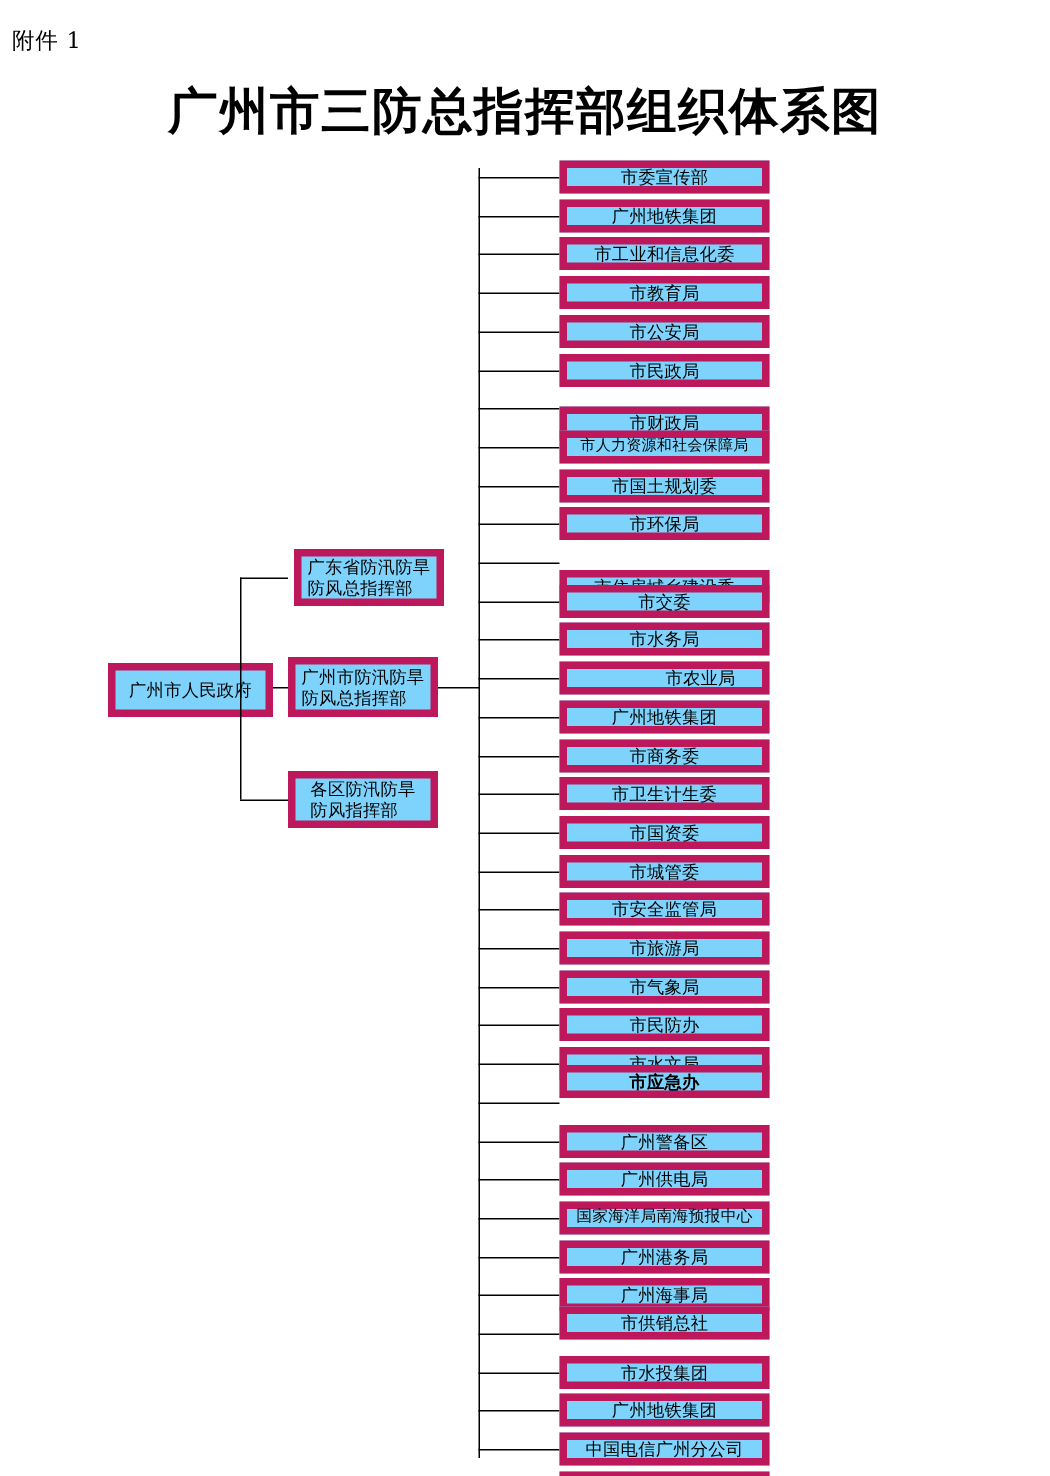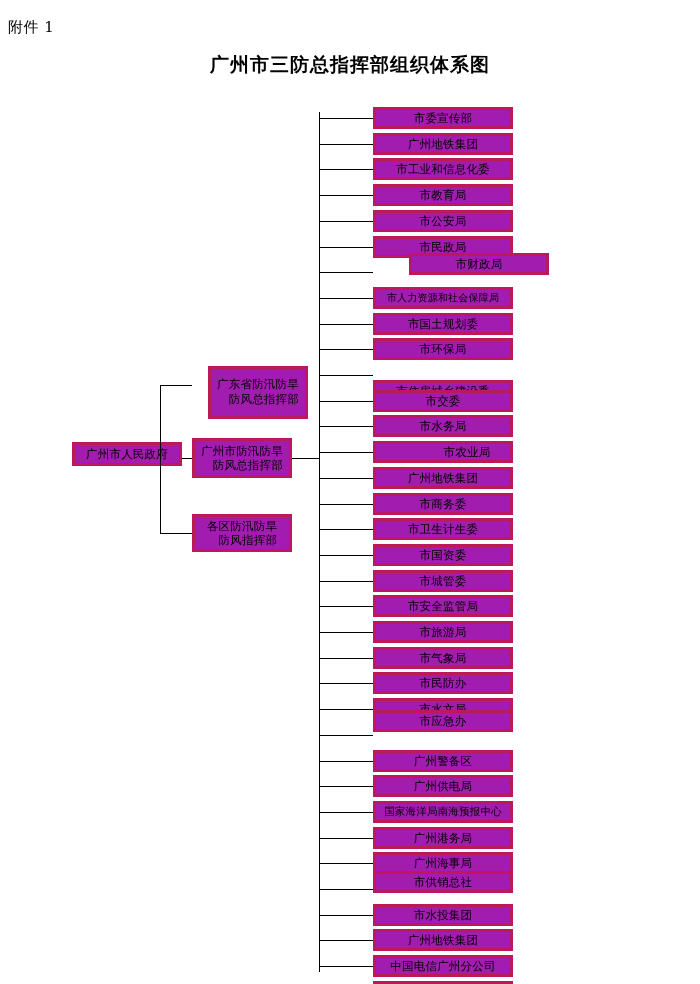--- a/index.html
+++ b/index.html
@@ -25,65 +25,64 @@
     letter-spacing: 0.5px;
     white-space: nowrap;
   }
 
   #page-title {
     position: absolute;
     left: 0;
     top: 52px;
     width: 700px;
     text-align: center;
-    font-size: 19px;
+    font-size: 33px;
     font-weight: bold;
     letter-spacing: 1px;
     font-family: "DejaVu Serif", "Liberation Serif", serif;
     white-space: nowrap;
   }
 
   
   .node {
     position: absolute;
     box-sizing: border-box;
-    border: 3px solid #be185d;
-    background: #a21caf;
+    border: 5px solid #be185d;
+    background: #7dd3fc;
     display: flex;
     align-items: center;
     justify-content: center;
-    text-align: right;
+    text-align: left;
     font-size: 11.5px;
     line-height: 1.25;
     font-family: "DejaVu Serif", "Liberation Serif", serif;
     white-space: pre-line;
     letter-spacing: 0.2px;
   }
 
   
   .member {
     left: 373px;
     width: 140px;
     height: 22px;
     font-size: 11.5px;
   }
 
   
   #node-government {
     left: 72px;
     top: 442px;
     width: 110px;
-    height: 24px;
+    height: 36px;
   }
   #node-provincial {
-    left: 208px;
+    left: 196px;
     top: 366px;
     width: 100px;
-    height: 53px;
-    font-family: Liberation Mono, monospace;
+    height: 38px;
   }
   #node-city {
     left: 192px;
     top: 438px;
     width: 100px;
     height: 40px;
   }
   #node-districts {
     left: 192px;
     top: 514px;
@@ -141,21 +140,21 @@
     <div class="node member" style="top: 133px;">广州地铁集团</div>
     <div class="line h-line" style="left: 319px; top: 169px; width: 54px;"></div>
     <div class="node member" style="top: 158px;">市工业和信息化委</div>
     <div class="line h-line" style="left: 319px; top: 195px; width: 54px;"></div>
     <div class="node member" style="top: 184px;">市教育局</div>
     <div class="line h-line" style="left: 319px; top: 221px; width: 54px;"></div>
     <div class="node member" style="top: 210px;">市公安局</div>
     <div class="line h-line" style="left: 319px; top: 247px; width: 54px;"></div>
     <div class="node member" style="top: 236px;">市民政局</div>
     <div class="line h-line" style="left: 319px; top: 272px; width: 54px;"></div>
-    <div class="node member" style="top: 253px; margin-left: 36px;">市财政局</div>
+    <div class="node member" style="top: 271px;">市财政局</div>
     <div class="line h-line" style="left: 319px; top: 298px; width: 54px;"></div>
     <div class="node member" style="top: 287px; font-size: 10px;">市人力资源和社会保障局</div>
     <div class="line h-line" style="left: 319px; top: 324px; width: 54px;"></div>
     <div class="node member" style="top: 313px;">市国土规划委</div>
     <div class="line h-line" style="left: 319px; top: 349px; width: 54px;"></div>
     <div class="node member" style="top: 338px;">市环保局</div>
     <div class="line h-line" style="left: 319px; top: 375px; width: 54px;"></div>
     <div class="node member" style="top: 380px;">市住房城乡建设委</div>
     <div class="line h-line" style="left: 319px; top: 401px; width: 54px;"></div>
     <div class="node member" style="top: 390px;">市交委</div>
@@ -177,21 +176,21 @@
     <div class="node member" style="top: 595px;">市安全监管局</div>
     <div class="line h-line" style="left: 319px; top: 632px; width: 54px;"></div>
     <div class="node member" style="top: 621px;">市旅游局</div>
     <div class="line h-line" style="left: 319px; top: 658px; width: 54px;"></div>
     <div class="node member" style="top: 647px;">市气象局</div>
     <div class="line h-line" style="left: 319px; top: 683px; width: 54px;"></div>
     <div class="node member" style="top: 672px;">市民防办</div>
     <div class="line h-line" style="left: 319px; top: 709px; width: 54px;"></div>
     <div class="node member" style="top: 698px;">市水文局</div>
     <div class="line h-line" style="left: 319px; top: 735px; width: 54px;"></div>
-    <div class="node member" style="top: 710px;">市应急办</div>
+    <div class="node member" style="top: 710px; font-weight: bold;">市应急办</div>
     <div class="line h-line" style="left: 319px; top: 761px; width: 54px;"></div>
     <div class="node member" style="top: 750px;">广州警备区</div>
     <div class="line h-line" style="left: 319px; top: 786px; width: 54px;"></div>
     <div class="node member" style="top: 775px;">广州供电局</div>
     <div class="line h-line" style="left: 319px; top: 812px; width: 54px;"></div>
     <div class="node member" style="top: 801px; font-size: 10.5px;">国家海洋局南海预报中心</div>
     <div class="line h-line" style="left: 319px; top: 838px; width: 54px;"></div>
     <div class="node member" style="top: 827px;">广州港务局</div>
     <div class="line h-line" style="left: 319px; top: 863px; width: 54px;"></div>
     <div class="node member" style="top: 852px;">广州海事局</div>

